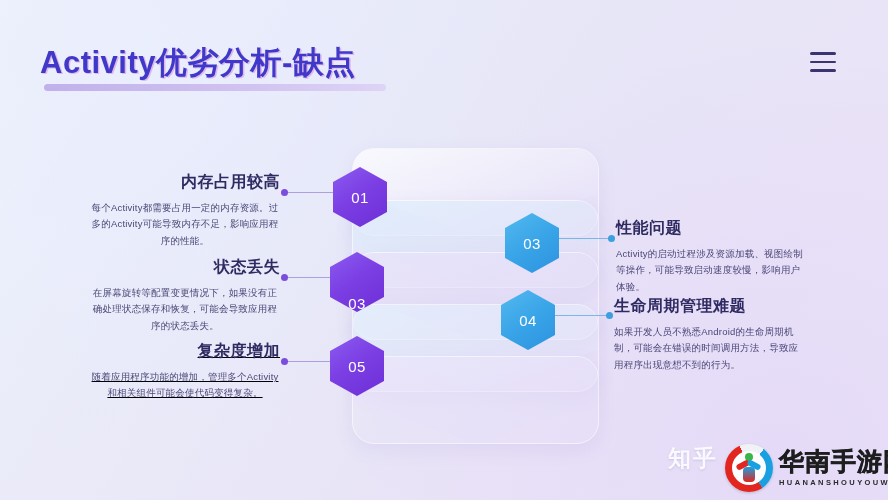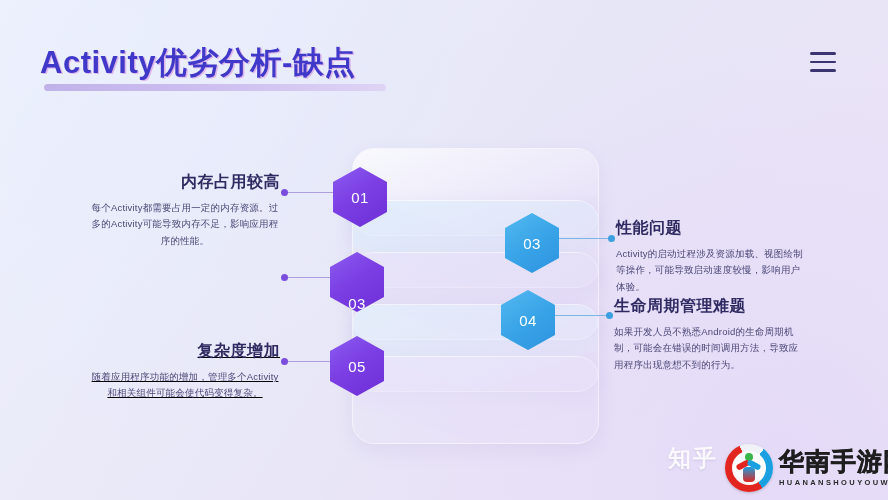--- a/index.html
+++ b/index.html
@@ -203,20 +203,24 @@
     </div>
   <div class="hex hex-purple hex-05">
       <span>05</span>
     </div>
 
   <div class="blk left" style="left:90px;top:172px;">
     <h3>内存占用较高</h3>
     <p>每个Activity都需要占用一定的内存资源。过多的Activity可能导致内存不足，影响应用程序的性能。</p>
   </div>
 
+  <div class="blk left" style="left:90px;top:257px;">
+    <h3>状态丢失</h3>
+    <p>在屏幕旋转等配置变更情况下，如果没有正确处理状态保存和恢复，可能会导致应用程序的状态丢失。</p>
+  </div>
 
   <div class="blk left" style="left:90px;top:341px;text-decoration:underline;">
     <h3>复杂度增加</h3>
     <p>随着应用程序功能的增加，管理多个Activity和相关组件可能会使代码变得复杂。</p>
   </div>
 
   <div class="blk" style="left:616px;top:218px;">
     <h3>性能问题</h3>
     <p>Activity的启动过程涉及资源加载、视图绘制等操作，可能导致启动速度较慢，影响用户体验。</p>
   </div>

